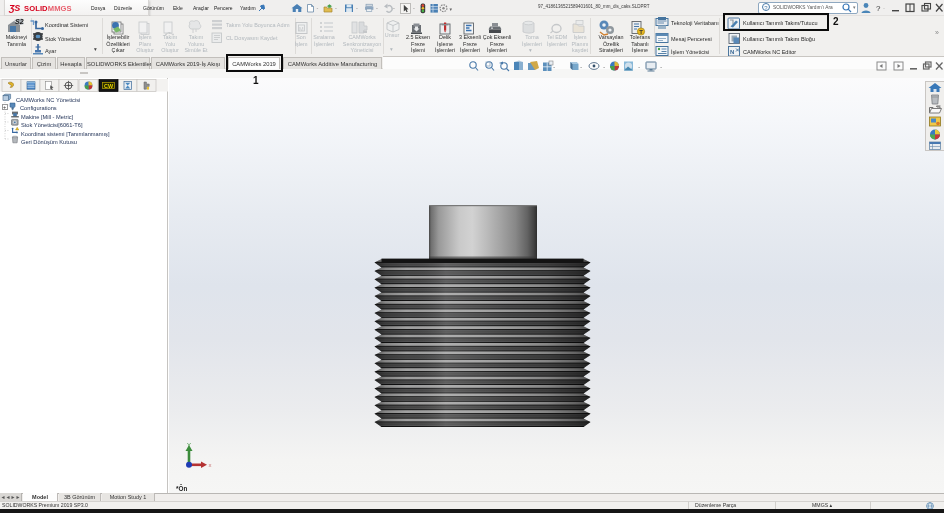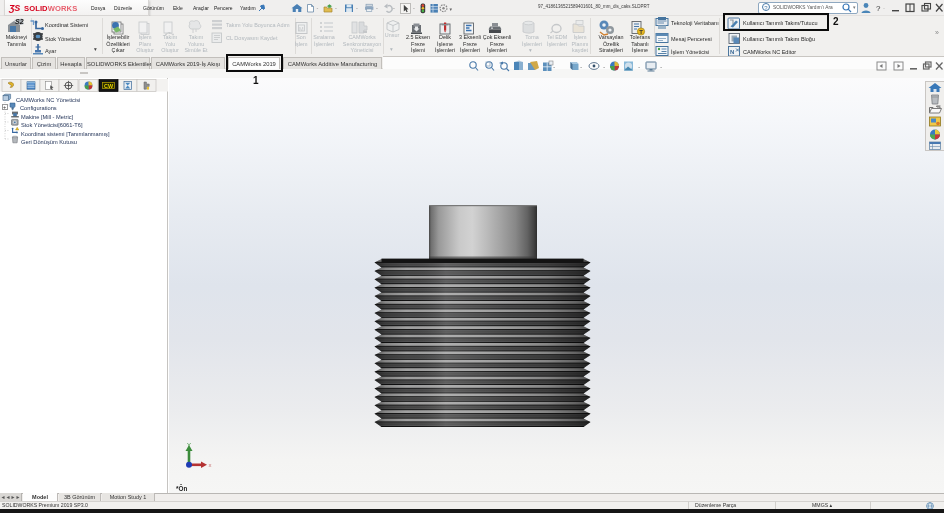--- a/index.html
+++ b/index.html
@@ -33,21 +33,21 @@
 .hbox{border:2.6px solid #0b0b0b;z-index:60}
 .num{font-weight:bold;color:#111;font-size:10px;z-index:60}
 svg{display:block}
 </style></head>
 <body>
 <div id="page">
 
 <div class="abs" id="titlebar"></div>
 <div class="abs" id="logo"></div>
 <div class="abs" style="left:9px;top:3px;font-size:9px;font-weight:bold;color:#d6001c;font-style:italic;letter-spacing:-.2px">ƷS</div>
-<div class="abs" style="left:24px;top:4px;font-size:7.6px;font-weight:bold;color:#d6001c;letter-spacing:.1px">SOLID<span style="color:#e8606e">WORKS</span></div>
+<div class="abs" style="left:24px;top:4px;font-size:7.6px;font-weight:bold;color:#d6001c;letter-spacing:.1px">SOLID<span style="color:#e8606e">MMGS</span></div>
 <div class="abs menu" style="left:91px">Dosya</div>
 <div class="abs menu" style="left:114px">Düzenle</div>
 <div class="abs menu" style="left:143px">Görünüm</div>
 <div class="abs menu" style="left:173px">Ekle</div>
 <div class="abs menu" style="left:193px">Araçlar</div>
 <div class="abs menu" style="left:214px">Pencere</div>
 <div class="abs menu" style="left:240px">Yardım</div>
 <div class="abs" style="left:258px;top:4px;width:8px;height:8px">
       <svg width="8" height="8">
         <path d="M1 7 L4 4 M3.5 1.5 L6.5 4.5 M2.5 2.5 L5.5 5.5 L6.5 4.5 L5.8 1 L2.8 1.8 Z" stroke="#3a78b8" fill="#3a78b8" stroke-width="1"></path>

